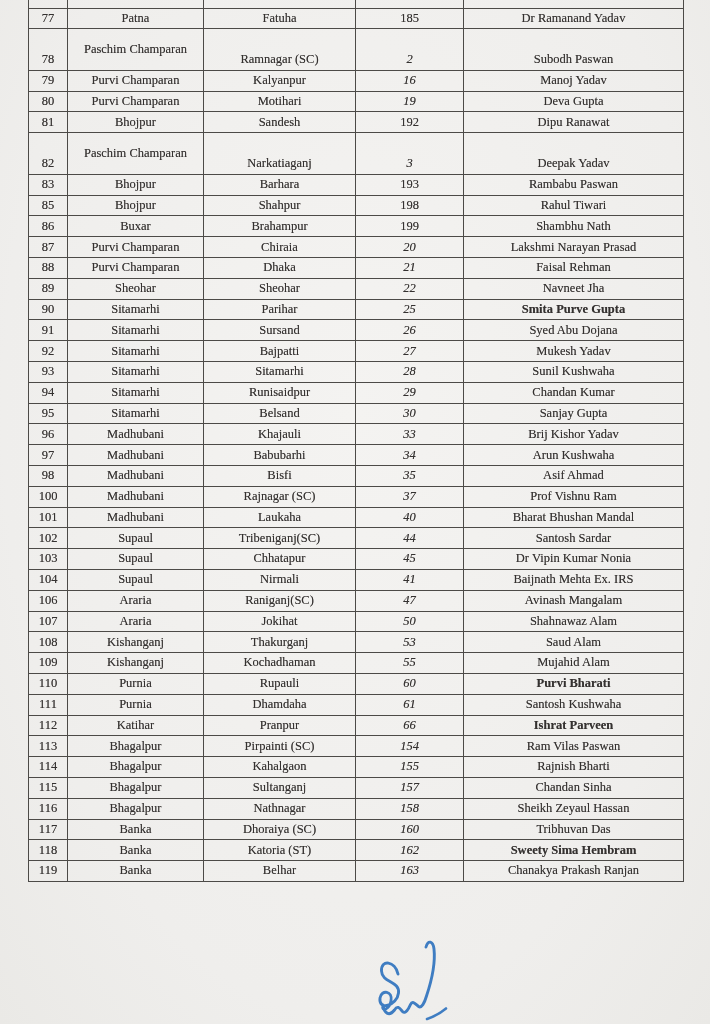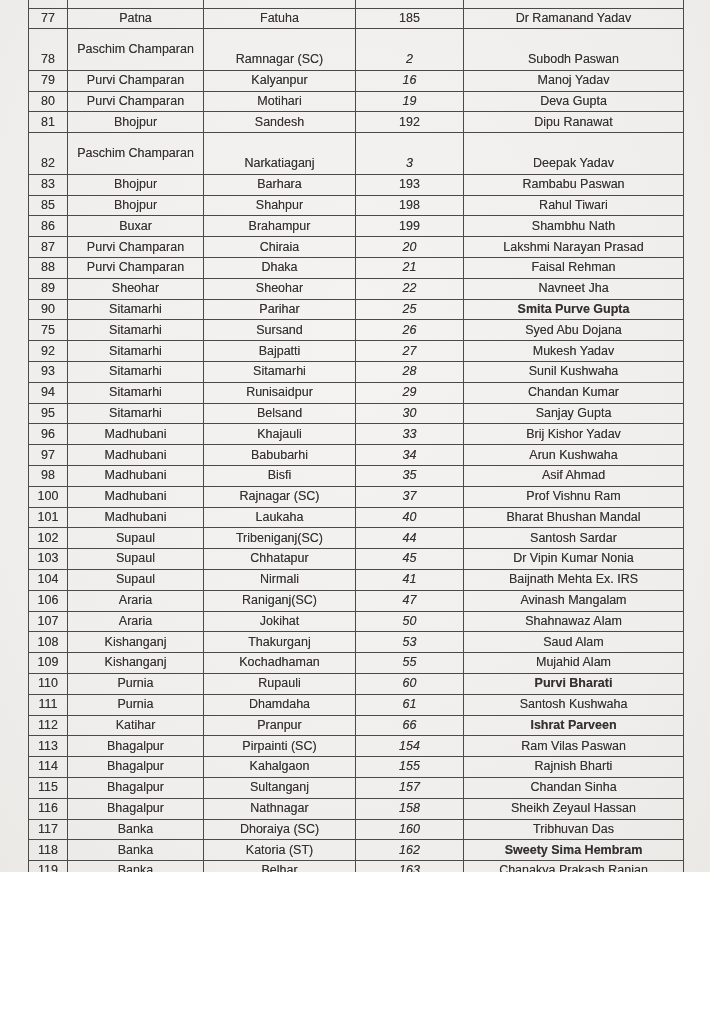--- a/index.html
+++ b/index.html
@@ -1,22 +1,22 @@
 <!DOCTYPE html>
 <html><head>
 <meta charset="utf-8">
 <style>
   html, body { margin: 0; padding: 0; }
   .page {
     position: relative;
     width: 710px;
-    height: 872px;
+    height: 1024px;
     background: radial-gradient(ellipse at 50% 40%, #f4f3f1 0%, #efeeec 70%, #eae9e6 100%);
     overflow: hidden;
-    font-family: Liberation Sans, sans-serif;
+    font-family: Liberation Serif, serif;
   }
   table.doc-table {
     position: absolute;
     left: 28px;
     top: 0;
     width: 655px;
     border-collapse: collapse;
     table-layout: fixed;
   }
   table.doc-table col.c-no    { width: 39px; }
@@ -159,21 +159,21 @@
           <td class="col-candidate">Navneet Jha</td>
         </tr>
         <tr class="row">
           <td class="col-no">90</td>
           <td class="col-district">Sitamarhi</td>
           <td class="col-constituency">Parihar</td>
           <td class="col-number num-italic">25</td>
           <td class="col-candidate cand-bold">Smita Purve Gupta</td>
         </tr>
         <tr class="row">
-          <td class="col-no">75</td>
+          <td class="col-no">91</td>
           <td class="col-district">Sitamarhi</td>
           <td class="col-constituency">Sursand</td>
           <td class="col-number num-italic">26</td>
           <td class="col-candidate">Syed Abu Dojana</td>
         </tr>
         <tr class="row">
           <td class="col-no">92</td>
           <td class="col-district">Sitamarhi</td>
           <td class="col-constituency">Bajpatti</td>
           <td class="col-number num-italic">27</td>

